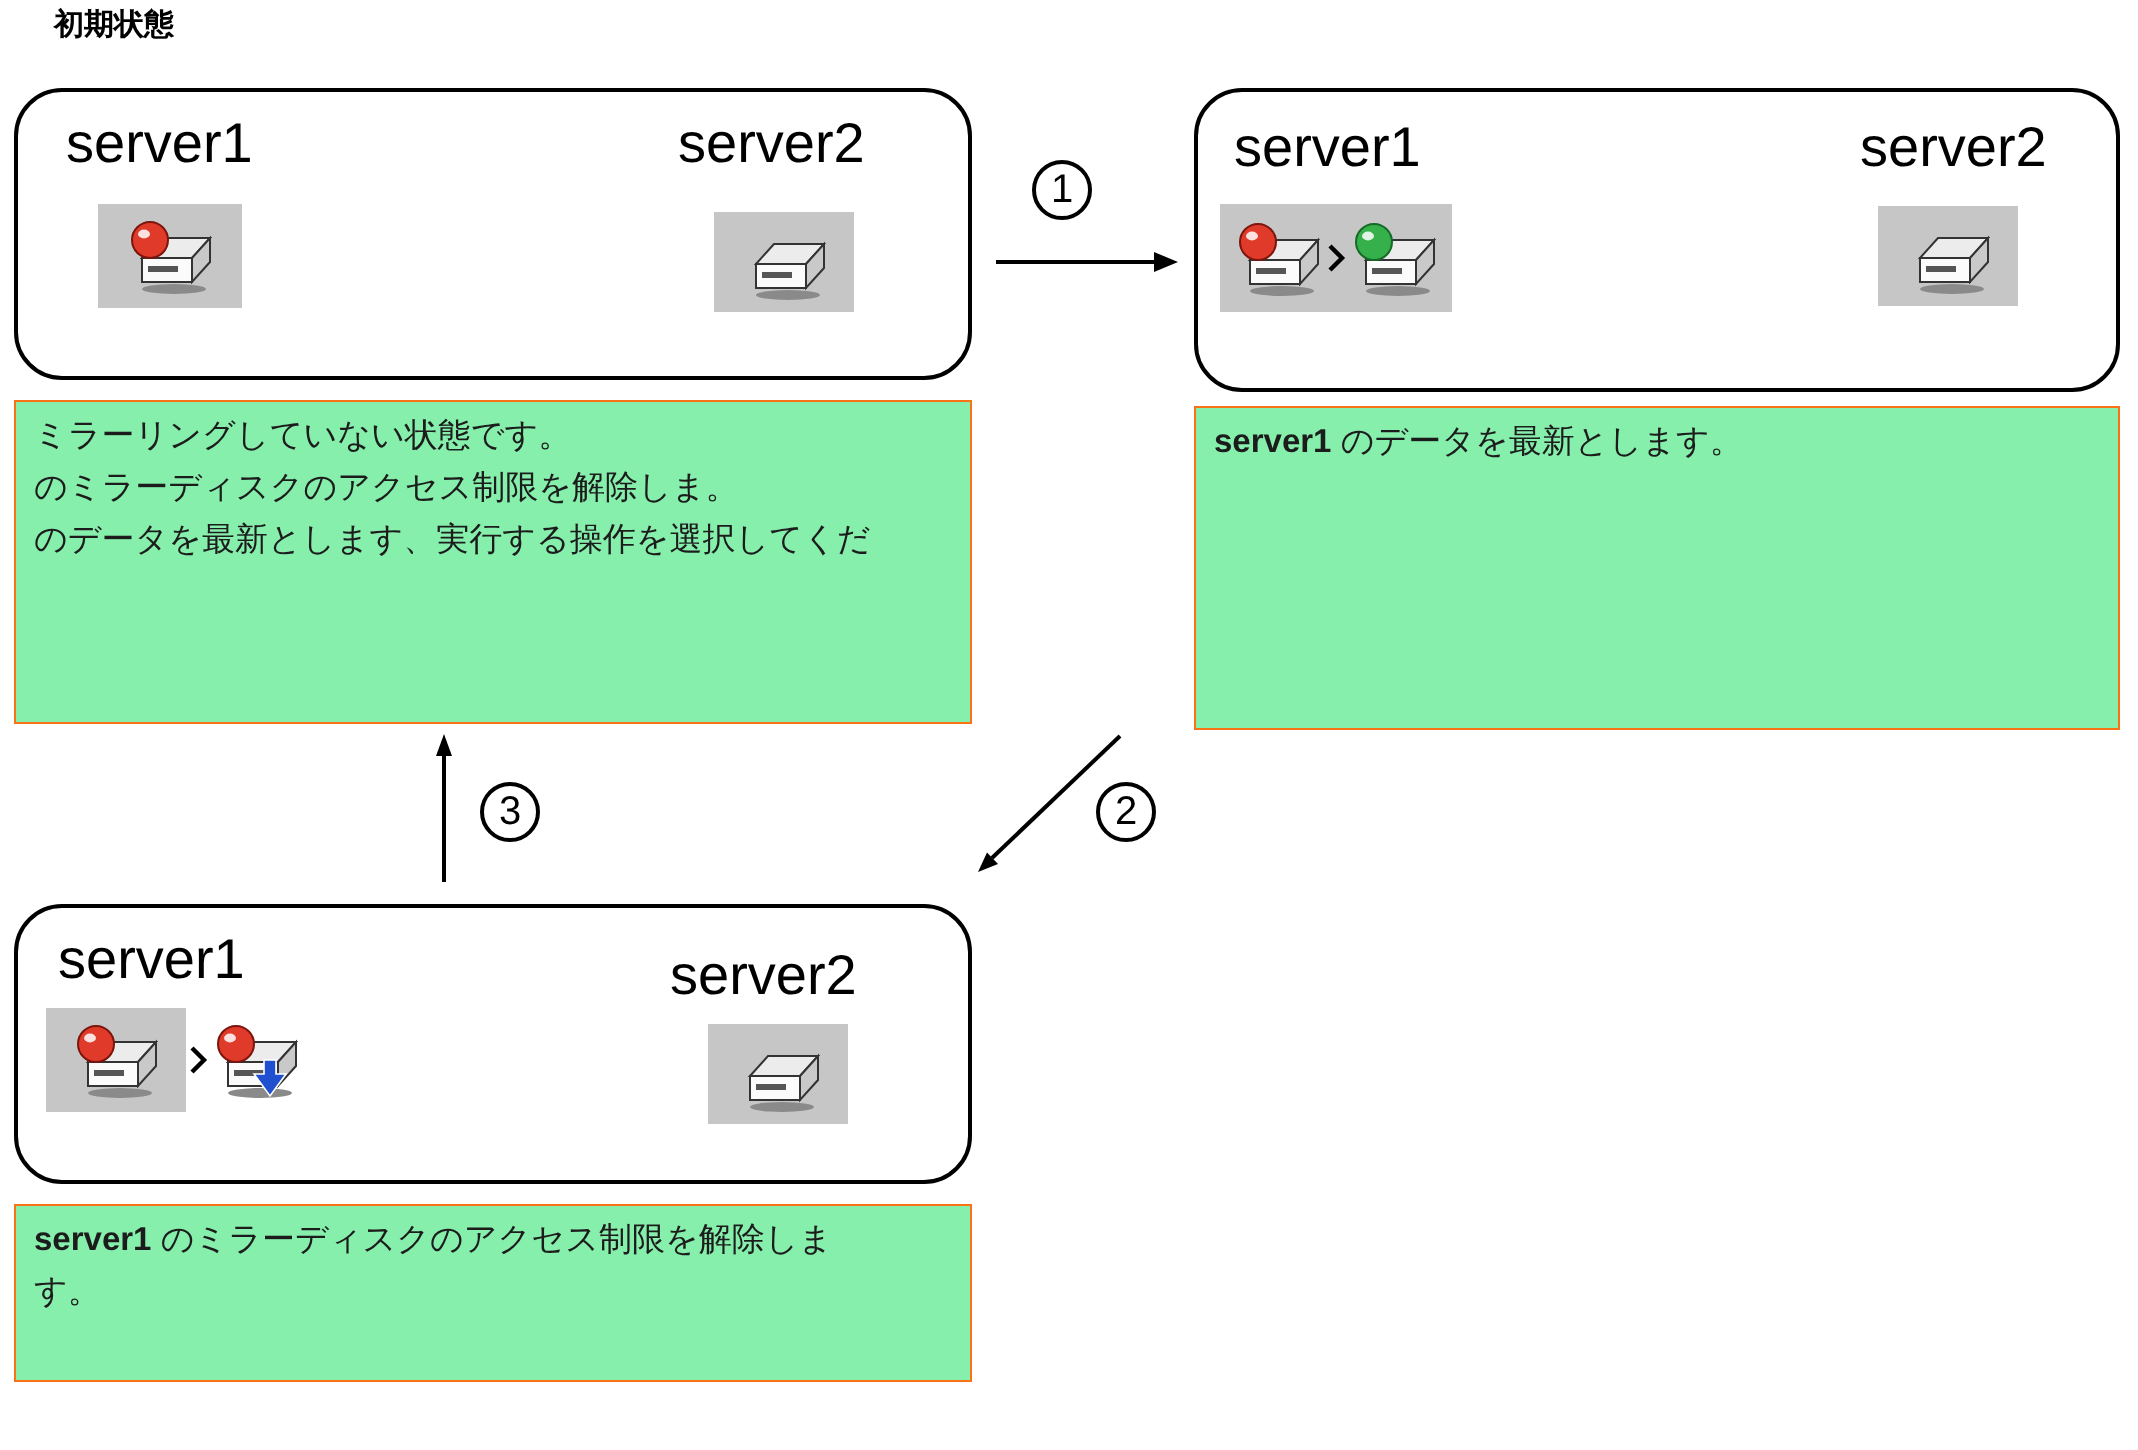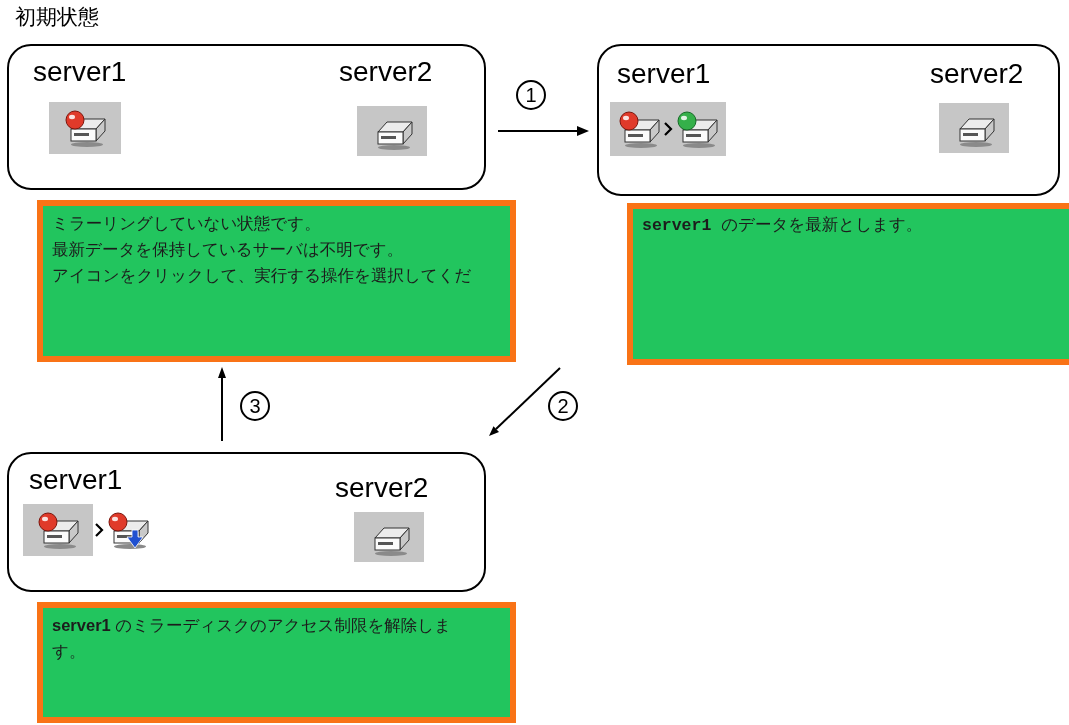--- a/index.html
+++ b/index.html
@@ -1,27 +1,27 @@
 <!DOCTYPE html>
 <html><head>
 <meta charset="utf-8">
 <style>
   * { margin:0; padding:0; box-sizing:border-box; }
   html,body { background:#fff; }
   .canvas {
     position:relative; width:1069px; height:725px; background:#fff;
     font-family:"Liberation Sans", sans-serif; color:#000; overflow:hidden;
   }
-  .title { position:absolute; left:15px; top:3px; font-size:21px; font-weight:normal; }
+  .title { position:absolute; left:27px; top:3px; font-size:15px; font-weight:bold; }
   .state-box { position:absolute; border:2px solid #000; border-radius:24px; background:#fff; }
   .server-label { position:absolute; font-size:28px; color:#000; white-space:nowrap; }
   .icon-panel { position:absolute; background:#c6c6c6; display:flex; align-items:center; justify-content:center; }
   .icon-row { position:absolute; display:flex; align-items:center; }
   .icon-row .panel-part { background:#c6c6c6; display:flex; align-items:center; justify-content:center; }
-  .desc-box { position:absolute; border:6px solid #f97316; background:#22c55e; padding:4px 9px; font-size:16.5px; line-height:26px; color:#1c1c1c;margin-left:30px; }
+  .desc-box { position:absolute; border:1px solid #f97316; background:#86efac; padding:4px 9px; font-size:16.5px; line-height:26px; color:#1c1c1c; }
   .desc-line { white-space:nowrap; }
   .desc-line b { font-weight:700; }
   .circle-num { position:absolute; width:30px; height:30px; border:2px solid #000; border-radius:50%;
     display:flex; align-items:center; justify-content:center; font-size:20px; background:#fff; }
   .arrows { position:absolute; left:0; top:0; pointer-events:none; }
 </style>
 </head>
 <body>
 
 <div class="canvas">
@@ -72,22 +72,22 @@
         <polygon points="9,21 18,11 43,11 34,21" fill="#ececec" stroke="#333" stroke-width="1"></polygon>
         <polygon points="34,21 43,11 43,23 34,33" fill="#c9c9c9" stroke="#333" stroke-width="1"></polygon>
         <rect x="9" y="21" width="25" height="12" fill="#fbfbfb" stroke="#333" stroke-width="1"></rect>
         <rect x="12" y="25" width="15" height="3" fill="#555"></rect>
       </svg>
     </div>
   </div>
 
   <div class="desc-box" style="left:7px; top:200px; width:479px; height:162px;">
     <div class="desc-line">ミラーリングしていない状態です。</div>
-    <div class="desc-line">最新データを保持しているサーバは不明です。</div>
-    <div class="desc-line">アイコンをクリックして、実行する操作を選択してくだ</div>
+    <div class="desc-line">のミラーディスクのアクセス制限を解除しま。</div>
+    <div class="desc-line">のデータを最新とします、実行する操作を選択してくだ</div>
   </div>
 
   <div class="state-box" style="left:597px; top:44px; width:463px; height:152px;">
     <div class="server-label" style="left:18px; top:12px;">server1</div>
     <div class="server-label" style="left:331px; top:12px;">server2</div>
 
     <div class="icon-panel" style="left:11px; top:56px; width:116px; height:54px;">
       <svg width="46" height="40" viewBox="0 0 46 40">
         <ellipse cx="25" cy="36.5" rx="16" ry="2.5" fill="#8a8a8a"></ellipse>
         <polygon points="9,21 18,11 43,11 34,21" fill="#ececec" stroke="#333" stroke-width="1"></polygon>
@@ -115,21 +115,21 @@
       <svg width="46" height="40" viewBox="0 0 46 40">
         <ellipse cx="25" cy="36.5" rx="16" ry="2.5" fill="#8a8a8a"></ellipse>
         <polygon points="9,21 18,11 43,11 34,21" fill="#ececec" stroke="#333" stroke-width="1"></polygon>
         <polygon points="34,21 43,11 43,23 34,33" fill="#c9c9c9" stroke="#333" stroke-width="1"></polygon>
         <rect x="9" y="21" width="25" height="12" fill="#fbfbfb" stroke="#333" stroke-width="1"></rect>
         <rect x="12" y="25" width="15" height="3" fill="#555"></rect>
       </svg>
     </div>
   </div>
 
-  <div class="desc-box" style="left:597px; top:203px; width:463px; height:162px;font-family:Liberation Mono, monospace;">
+  <div class="desc-box" style="left:597px; top:203px; width:463px; height:162px;">
     <div class="desc-line"><b>server1</b> のデータを最新とします。</div>
   </div>
 
   <div class="state-box" style="left:7px; top:452px; width:479px; height:140px;">
     <div class="server-label" style="left:20px; top:10px;">server1</div>
     <div class="server-label" style="left:326px; top:18px;">server2</div>
 
     <div class="icon-row" style="left:14px; top:50px;">
       <span class="panel-part" style="width:70px; height:52px;">
         <svg width="46" height="40" viewBox="0 0 46 40">
@@ -161,18 +161,18 @@
       <svg width="46" height="40" viewBox="0 0 46 40">
         <ellipse cx="25" cy="36.5" rx="16" ry="2.5" fill="#8a8a8a"></ellipse>
         <polygon points="9,21 18,11 43,11 34,21" fill="#ececec" stroke="#333" stroke-width="1"></polygon>
         <polygon points="34,21 43,11 43,23 34,33" fill="#c9c9c9" stroke="#333" stroke-width="1"></polygon>
         <rect x="9" y="21" width="25" height="12" fill="#fbfbfb" stroke="#333" stroke-width="1"></rect>
         <rect x="12" y="25" width="15" height="3" fill="#555"></rect>
       </svg>
     </div>
   </div>
 
-  <div class="desc-box" style="left:7px; top:602px; width:479px; height:121px;">
+  <div class="desc-box" style="left:7px; top:602px; width:479px; height:89px;">
     <div class="desc-line"><b>server1</b> のミラーディスクのアクセス制限を解除しま</div>
     <div class="desc-line">す。</div>
   </div>
 
 </div>
 
 </body></html>

